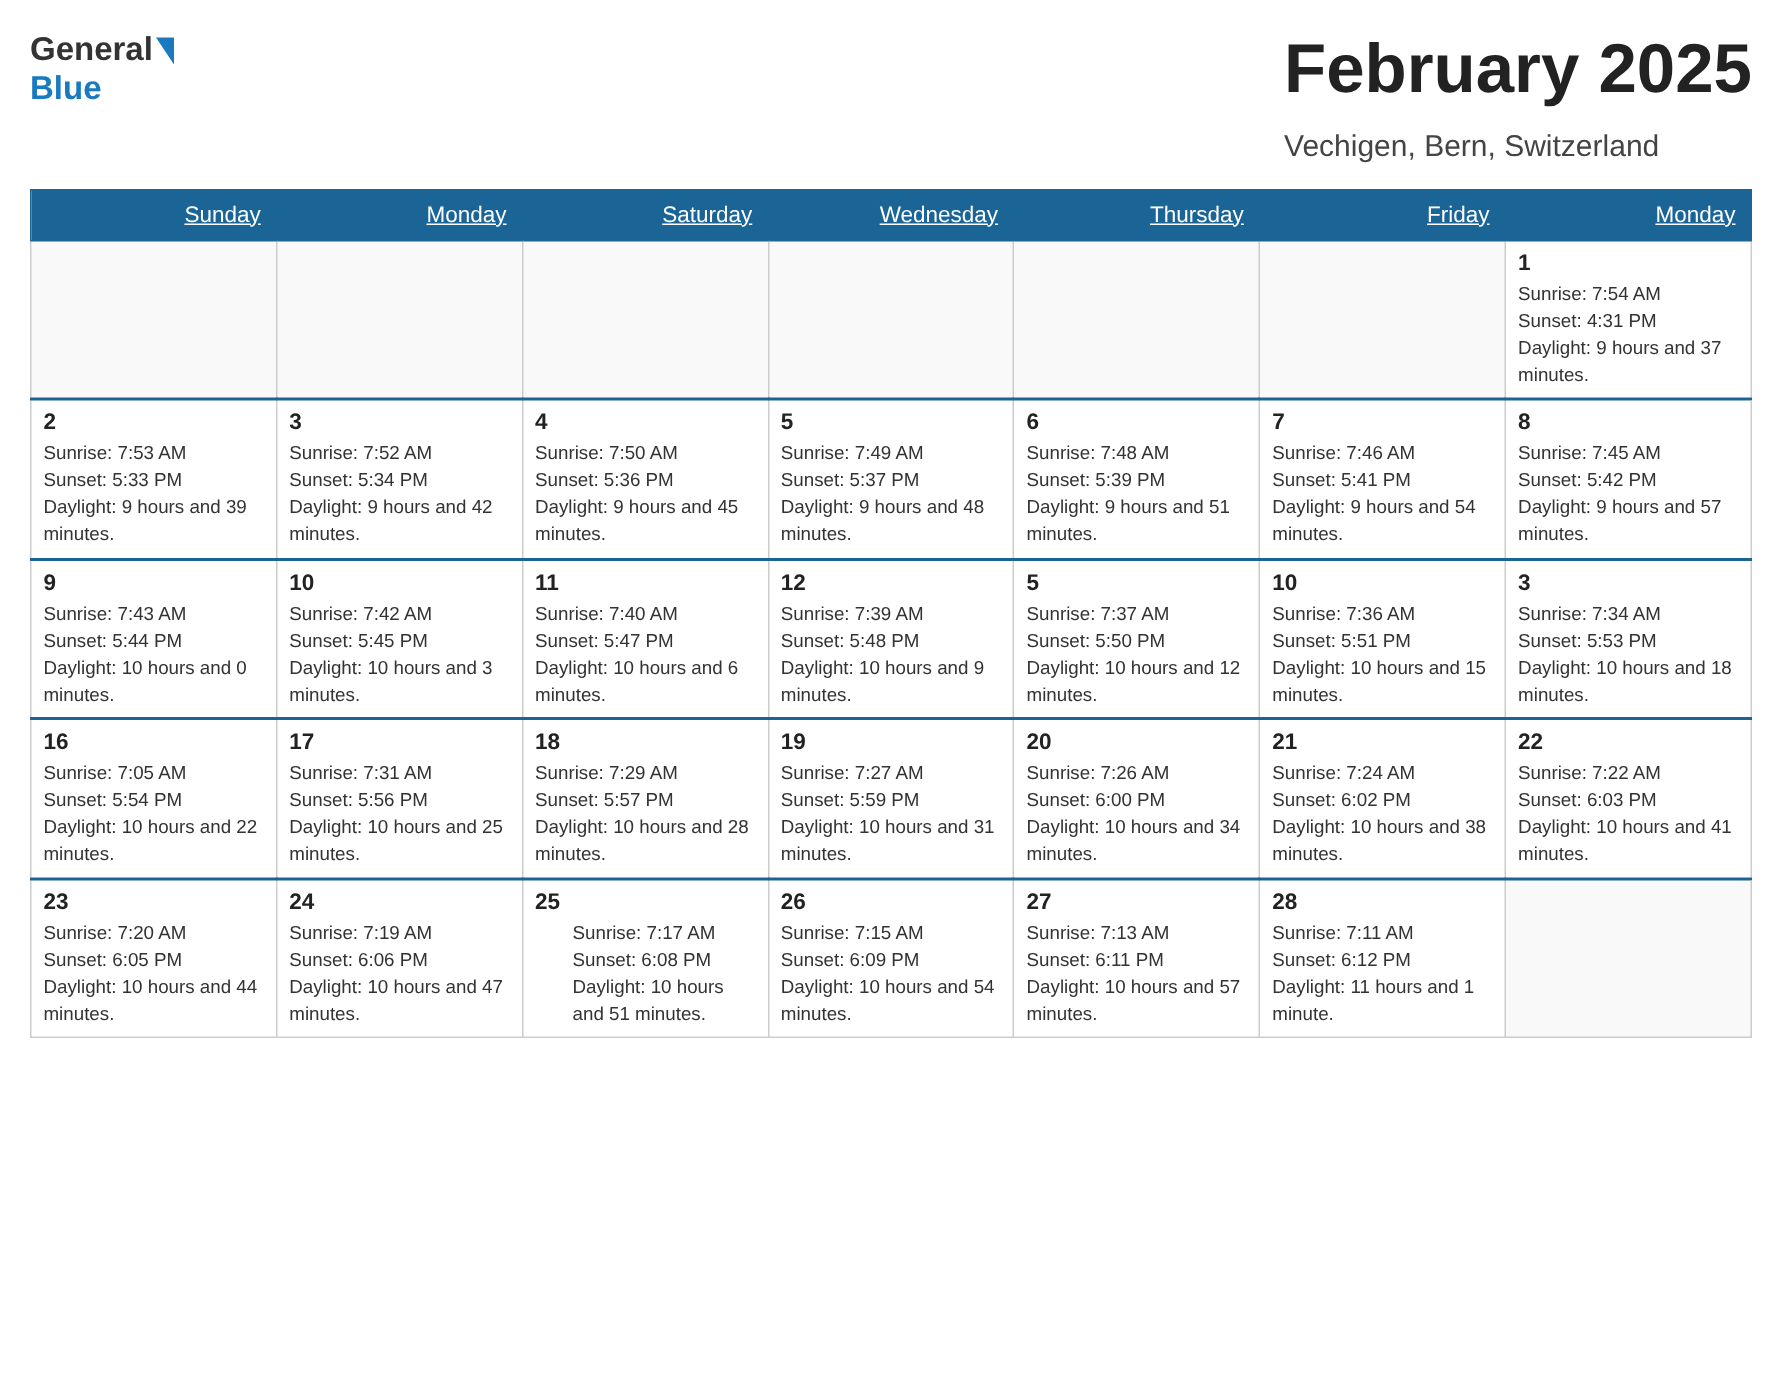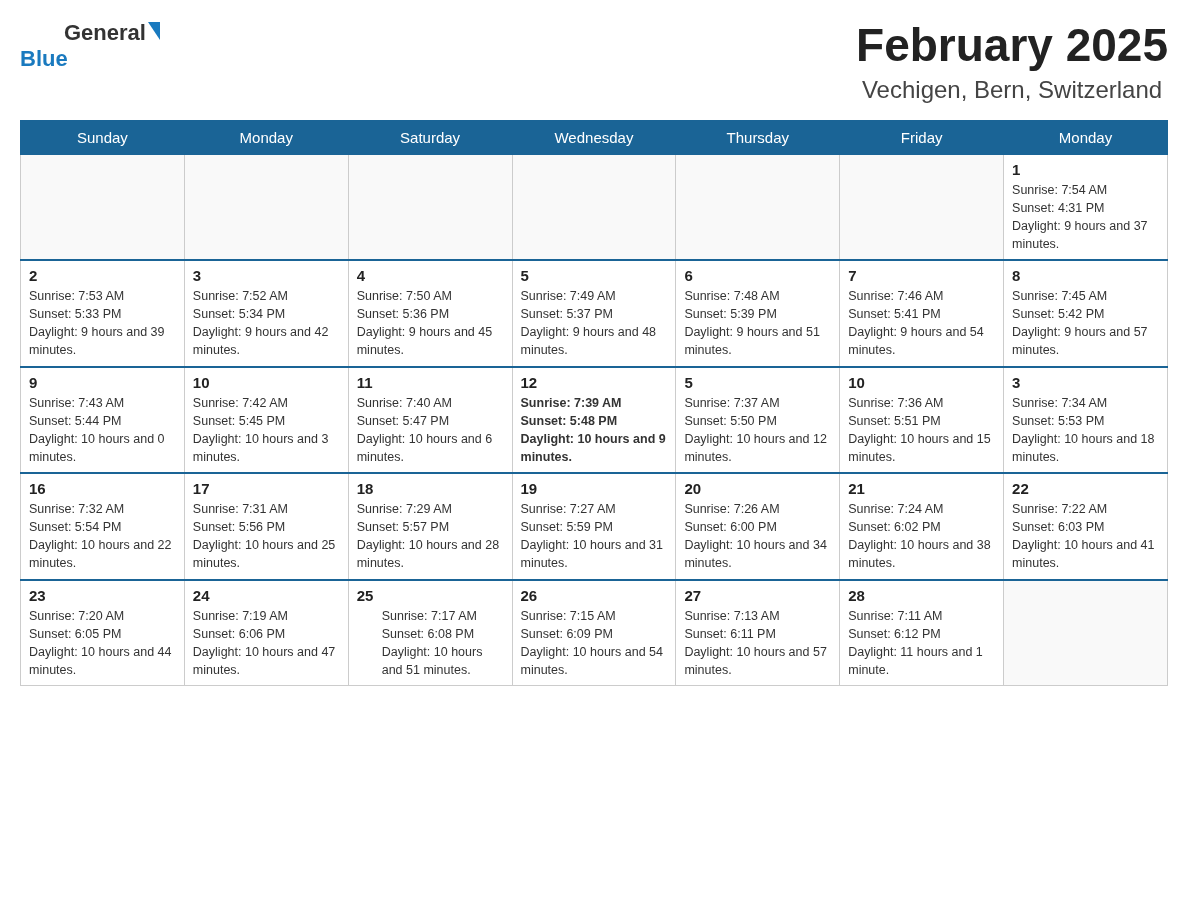--- a/index.html
+++ b/index.html
@@ -40,49 +40,49 @@
       font-size: 22px;
       font-weight: bold;
       color: #1a7abf;
     }
     .logo-block {
       display: flex;
       flex-direction: column;
     }
     .logo-line1 {
       display: flex;
-      align-items: flex-start;
-      margin-left: 44px;
+      align-items: center;
     }
     .title-block {
-      text-align: center;
+      text-align: left;
     }
     .calendar-title {
       font-size: 46px;
       font-weight: bold;
       color: #222;
       line-height: 1.1;
     }
     .calendar-subtitle {
-      font-size: 24px;
+      font-size: 20px;
       color: #444;
-      margin-top: 5px;
+      margin-top: 16px;
     }
     table {
       width: 100%;
       border-collapse: collapse;
     }
     th {
       background-color: #1a6496;
       color: #fff;
       font-size: 15px;
       font-weight: normal;
       padding: 8px 10px;
-      text-align: center;
+      text-align: right;
       border: 1px solid #1a6496;
+      text-decoration: underline;
     }
     td {
       vertical-align: top;
       width: 14.28%;
       padding: 6px 8px;
       border: 1px solid #ccc;
       min-height: 110px;
       font-size: 13px;
       color: #333;
       background: #fff;
@@ -213,21 +213,21 @@
 Daylight: 10 hours and 3 minutes.</div>
         </td>
         <td>
           <span class="day-number">11</span>
           <div class="day-info" style="white-space: pre-line;">Sunrise: 7:40 AM
 Sunset: 5:47 PM
 Daylight: 10 hours and 6 minutes.</div>
         </td>
         <td>
           <span class="day-number">12</span>
-          <div class="day-info" style="white-space: pre-line; font-weight: bold;">Sunrise: 7:39 AM
+          <div class="day-info" style="white-space: pre-line;">Sunrise: 7:39 AM
 Sunset: 5:48 PM
 Daylight: 10 hours and 9 minutes.</div>
         </td>
         <td>
           <span class="day-number">5</span>
           <div class="day-info" style="white-space: pre-line;">Sunrise: 7:37 AM
 Sunset: 5:50 PM
 Daylight: 10 hours and 12 minutes.</div>
         </td>
         <td>
@@ -239,21 +239,21 @@
         <td>
           <span class="day-number">3</span>
           <div class="day-info" style="white-space: pre-line;">Sunrise: 7:34 AM
 Sunset: 5:53 PM
 Daylight: 10 hours and 18 minutes.</div>
         </td>
       </tr>
       <tr>
         <td>
           <span class="day-number">16</span>
-          <div class="day-info" style="white-space: pre-line;">Sunrise: 7:32 AM
+          <div class="day-info" style="white-space: pre-line;">Sunrise: 7:05 AM
 Sunset: 5:54 PM
 Daylight: 10 hours and 22 minutes.</div>
         </td>
         <td>
           <span class="day-number">17</span>
           <div class="day-info" style="white-space: pre-line;">Sunrise: 7:31 AM
 Sunset: 5:56 PM
 Daylight: 10 hours and 25 minutes.</div>
         </td>
         <td>

